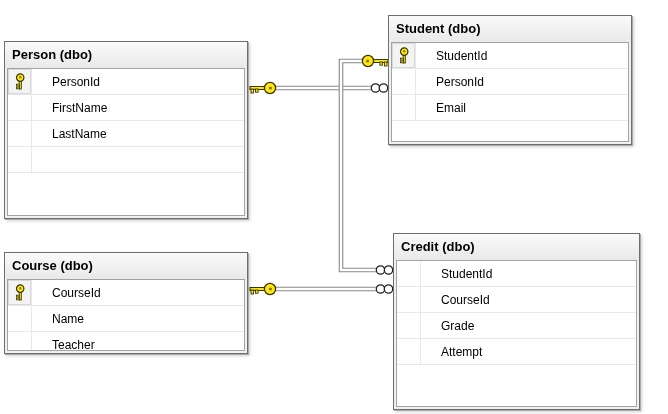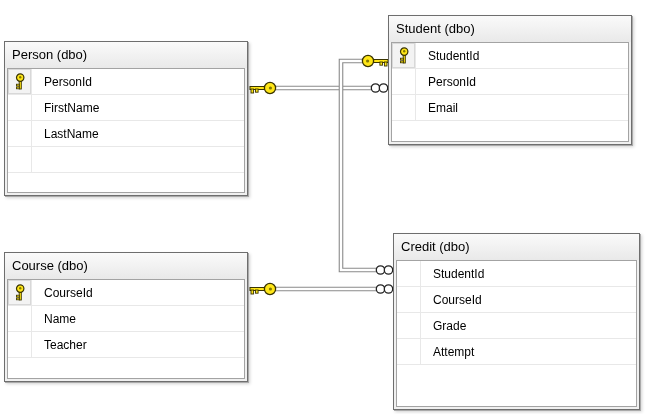--- a/index.html
+++ b/index.html
@@ -23,21 +23,21 @@
   .twin{
     position:absolute;z-index:2;
     background:#f0f0f0;
     border:1px solid #6e6e6e;
     box-shadow:1px 1px 0 #aaaaaa,2px 2px 3px rgba(0,0,0,0.18);
     box-sizing:border-box;
   }
   .thead{
     height:26px;line-height:26px;
     padding:0 0 0 7px;
-    font-size:13px;font-weight:normal;color:#000;
+    font-size:13px;font-weight:bold;color:#000;
     background:linear-gradient(#fafafa,#e9e9e9);
     white-space:nowrap;overflow:hidden;
   }
   .tgrid{
     position:absolute;left:2px;right:2px;top:26px;bottom:2px;
     background:#ffffff;
     border:1px solid #a3a3a3;
     overflow:hidden;
   }
   .trow{
@@ -50,21 +50,21 @@
     border-right:1px solid #e8e8e8;
     display:flex;align-items:center;justify-content:center;
     box-sizing:border-box;
   }
   .kcell.pk{
     background:#f3f3f3;
     box-shadow:inset 0 0 0 1px #d8d8d8;
   }
   .ncell{
     flex:1;display:flex;align-items:center;
-    padding-left:12px;
+    padding-left:20px;
     font-size:12px;color:#000;
     white-space:nowrap;overflow:hidden;
   }
 </style>
 </head>
 <body>
 
 <div class="canvas">
 
   <svg class="wires" viewBox="0 0 668 414">
@@ -111,21 +111,21 @@
         <circle class="key-fill" cx="0" cy="0" r="5.6" stroke-width="1.3"></circle>
         <circle cx="0.4" cy="0" r="1.6" fill="#857a00"></circle>
       </g>
       <g transform="translate(384.5,270)">
         <circle class="inf-circle" cx="-4" cy="0" r="4.2"></circle>
         <circle class="inf-circle" cx="4" cy="0" r="4.2"></circle>
       </g>
     </g>
   </svg>
 
-  <div class="twin" style="left:4px;top:41px;width:244px;height:155px;">
+  <div class="twin" style="left:4px;top:41px;width:244px;height:178px;">
     <div class="thead">
       <span>Person (dbo)</span>
     </div>
     <div class="tgrid">
       <div class="trow">
         <div class="kcell pk">
           <svg width="12" height="17" viewBox="0 0 12 17">
             <rect x="5.2" y="7.5" width="2.1" height="8.5" fill="#ffe617" stroke="#3a3400" stroke-width="0.9"></rect>
             <rect x="2.4" y="11.2" width="3" height="1.8" fill="#ffe617" stroke="#3a3400" stroke-width="0.8"></rect>
             <rect x="2.4" y="14" width="3" height="1.8" fill="#ffe617" stroke="#3a3400" stroke-width="0.8"></rect>
@@ -170,21 +170,21 @@
         <div class="kcell"></div>
         <div class="ncell">PersonId</div>
       </div>
       <div class="trow">
         <div class="kcell"></div>
         <div class="ncell">Email</div>
       </div>
     </div>
   </div>
 
-  <div class="twin" style="left:4px;top:252px;width:244px;height:130px;">
+  <div class="twin" style="left:4px;top:252px;width:244px;height:102px;">
     <div class="thead">
       <span>Course (dbo)</span>
     </div>
     <div class="tgrid">
       <div class="trow">
         <div class="kcell pk">
           <svg width="12" height="17" viewBox="0 0 12 17">
             <rect x="5.2" y="7.5" width="2.1" height="8.5" fill="#ffe617" stroke="#3a3400" stroke-width="0.9"></rect>
             <rect x="2.4" y="11.2" width="3" height="1.8" fill="#ffe617" stroke="#3a3400" stroke-width="0.8"></rect>
             <rect x="2.4" y="14" width="3" height="1.8" fill="#ffe617" stroke="#3a3400" stroke-width="0.8"></rect>

